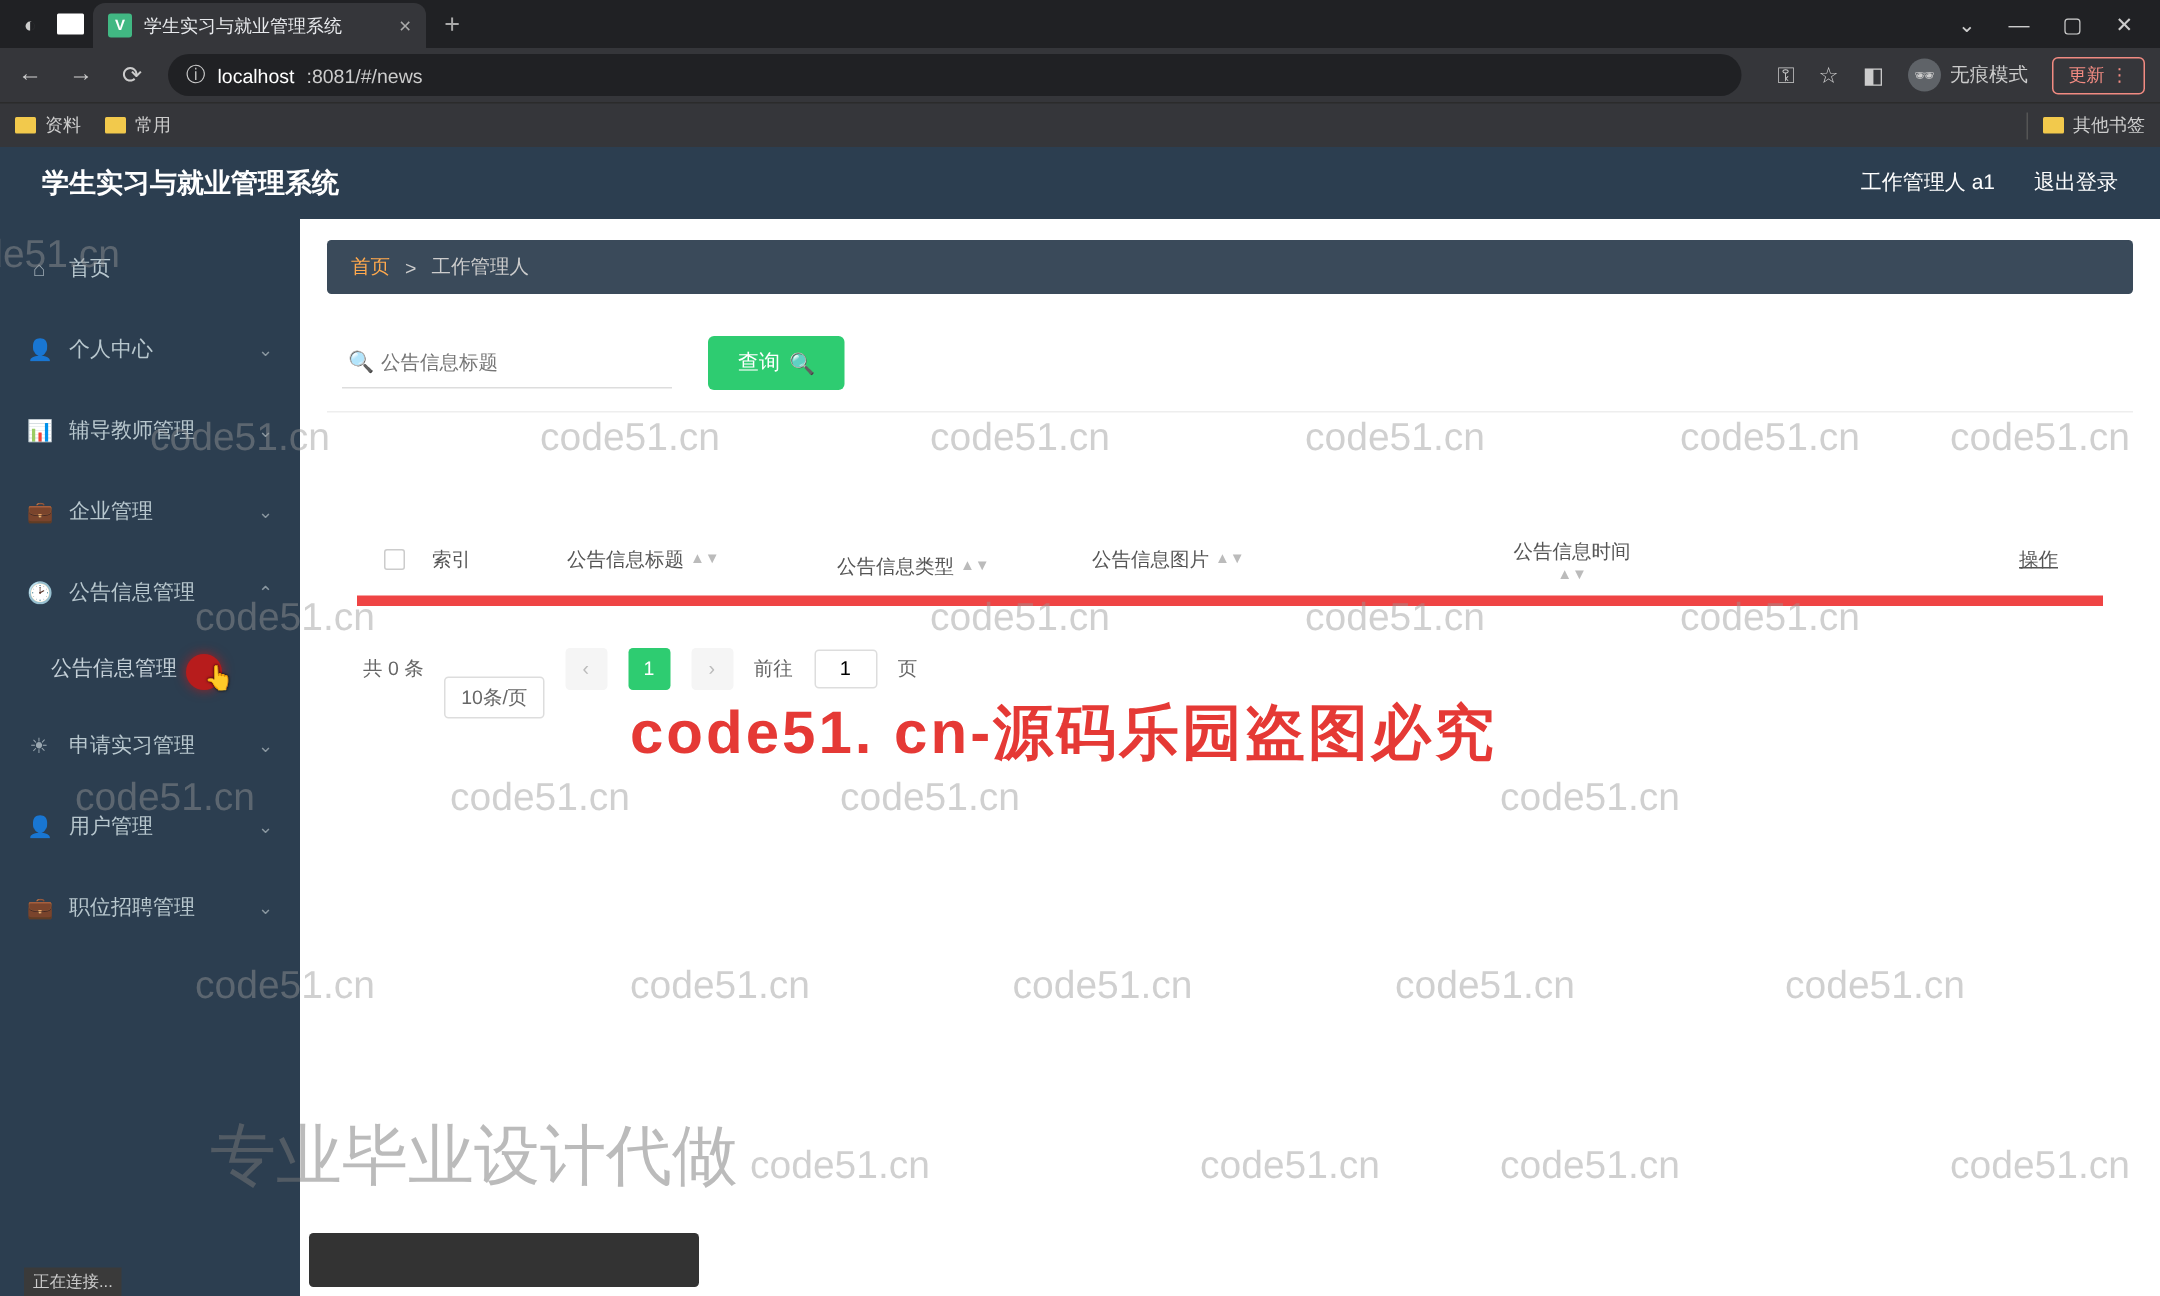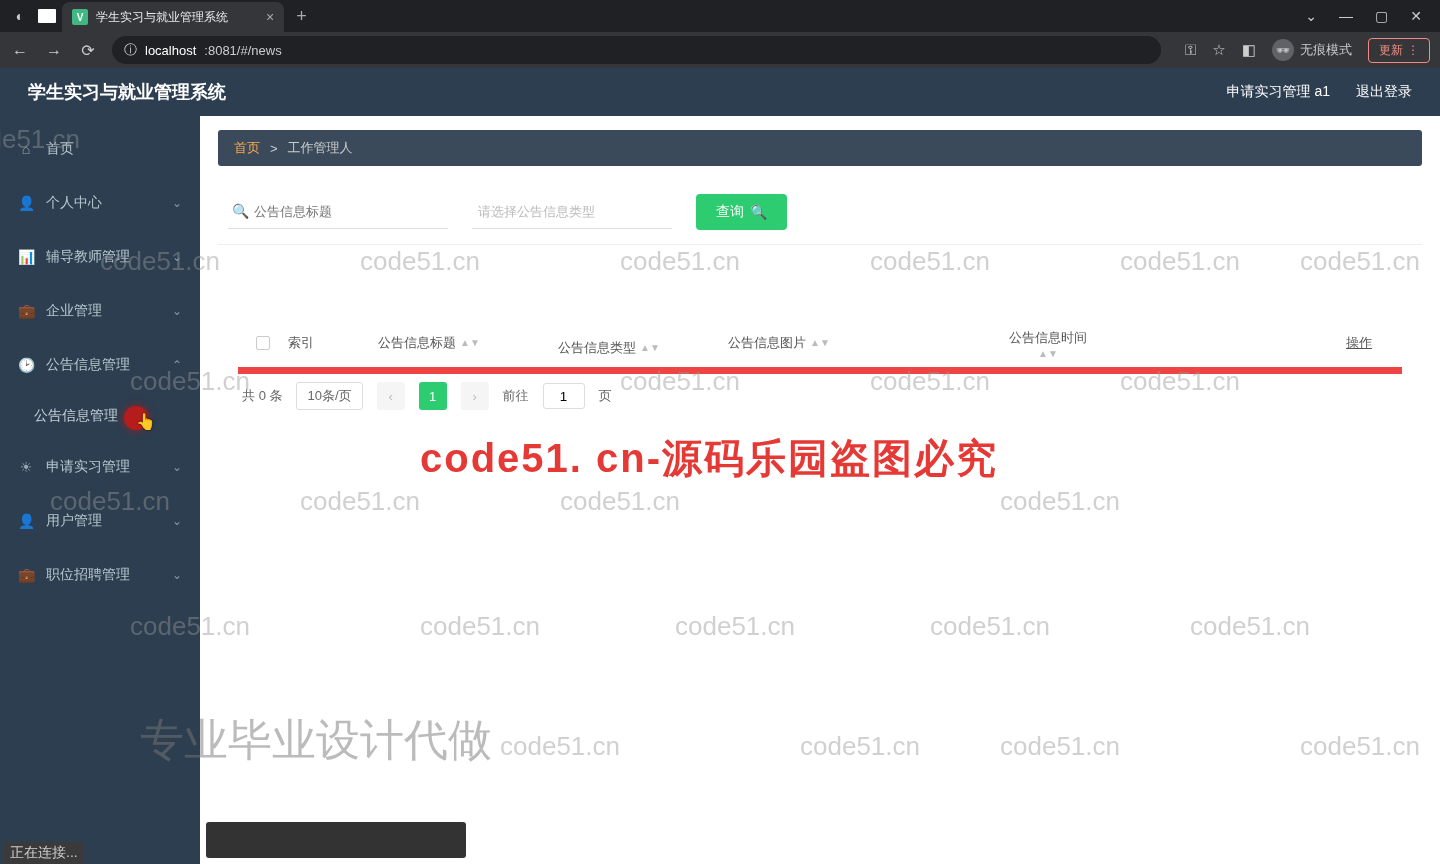--- a/index.html
+++ b/index.html
@@ -71,32 +71,32 @@
 .th.title { width: 180px; }
 .th.type { width: 170px; margin-top: 10px; }
 .th.pic { width: 190px; }
 .th.time { width: 260px; flex-direction: column; }
 .th.op { flex: 1; justify-content: flex-end; padding-right: 30px; text-decoration: underline; }
 .chkbox { width: 14px; height: 14px; border: 1px solid #ccc; border-radius: 2px; display: inline-block; }
 
 .empty { text-align: center; color: #bbb; font-size: 13px; padding: 20px 0; }
 
 .pager { display: flex; align-items: center; gap: 14px; font-size: 13px; color: #666; padding: 8px 4px; }
-.pager .pgsize { border: 1px solid #ddd; border-radius: 3px; padding: 4px 10px; cursor: pointer; }
+.pager .pgsize { border: 1px solid #ddd; border-radius: 3px; padding: 4px 10px; cursor: pointer; margin-top: 39px; }
 .pager .pgbtn { width: 28px; height: 28px; display: flex; align-items: center; justify-content: center; border-radius: 3px; cursor: pointer; color: #bbb; }
 .pager .pgbtn.active { background: #2ecc71; color: #fff; }
 .pager .pgbtn.dis { background: #f5f5f5; }
 .pager input { width: 42px; height: 26px; border: 1px solid #ddd; border-radius: 3px; text-align: center; }
 
 
 .wm { position: absolute; color: rgba(150,150,150,.45); font-size: 26px; pointer-events: none; z-index: 5; font-family: Arial; }
 .wm-red { position: absolute; color: #e53935; font-size: 40px; font-weight: bold; z-index: 6; pointer-events: none; letter-spacing: 2px; font-family: "SimHei", sans-serif; }
 .wm-grey-big { position: absolute; color: rgba(120,120,120,.5); font-size: 44px; font-weight: normal; z-index: 6; pointer-events: none; }
 
-.status-bar { position: absolute; bottom: 0; left: 4px; background: #3a3a3a; color: #ccc; font-size: 14px; padding: 2px 6px; }
+.status-bar { position: absolute; bottom: 0; left: 16px; background: #3a3a3a; color: #ccc; font-size: 11px; padding: 2px 6px; }
 .tooltip-box { position: absolute; bottom: 6px; left: 206px; width: 260px; height: 36px; background: #333; border-radius: 3px; }
 </style>
 </head>
 <body>
 
 <div class="browser">
 
   <div class="tab-strip">
     <div class="sys-icon">◐</div>
     <div class="sys-icon" style="background:#fff;width:18px;height:14px;border-radius:1px"></div>
@@ -131,26 +131,43 @@
         <span class="glyph">🕶</span>
         <span>无痕模式</span>
       </div>
       <div class="update-btn">
         <span>更新</span>
         <span>⋮</span>
       </div>
     </div>
   </div>
 
+  <div class="bookmark-bar">
+    <div class="bm">
+        <span class="folder"></span>
+        <span>资料</span>
+      </div>
+    <div class="bm">
+        <span class="folder"></span>
+        <span>常用</span>
+      </div>
+    <div class="right">
+      <span class="sep"></span>
+      <div class="bm">
+          <span class="folder"></span>
+          <span>其他书签</span>
+        </div>
+    </div>
+  </div>
 
   <div class="app">
     <div class="app-header">
       <span class="app-title">学生实习与就业管理系统</span>
       <div class="right">
-        <span>申请实习管理 a1</span>
+        <span>工作管理人 a1</span>
         <span>退出登录</span>
       </div>
     </div>
 
     <div class="app-body">
 
       <div class="sidebar">
         <div class="menu-item">
           <span class="micon">⌂</span>
           <span>首页</span>
@@ -201,23 +218,20 @@
         <div class="breadcrumb">
           <span class="home">首页</span>
           <span>&gt;</span>
           <span>工作管理人</span>
         </div>
 
         <div class="search-bar">
           <div class="input-wrap">
             <span class="sicon">🔍</span>
             <input type="text" placeholder="公告信息标题" style="">
-          </div>
-          <div class="select-wrap">
-            <span>请选择公告信息类型</span>
           </div>
           <button class="query-btn">
             <span>查询</span>
             <span>🔍</span>
           </button>
         </div>
 
         <div class="table-wrap">
           <div class="thead">
             <div class="th chk">

